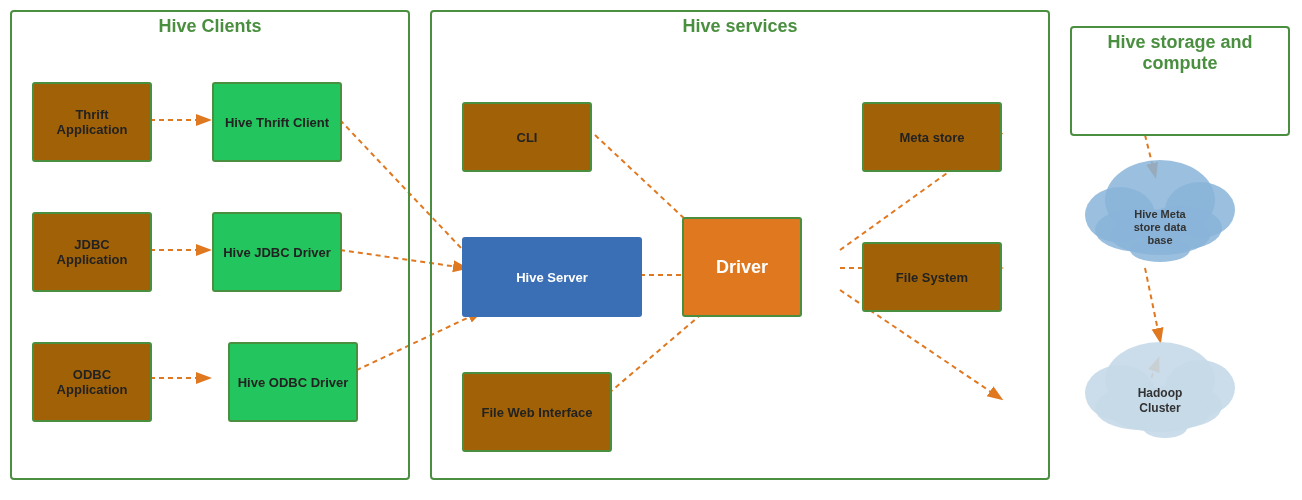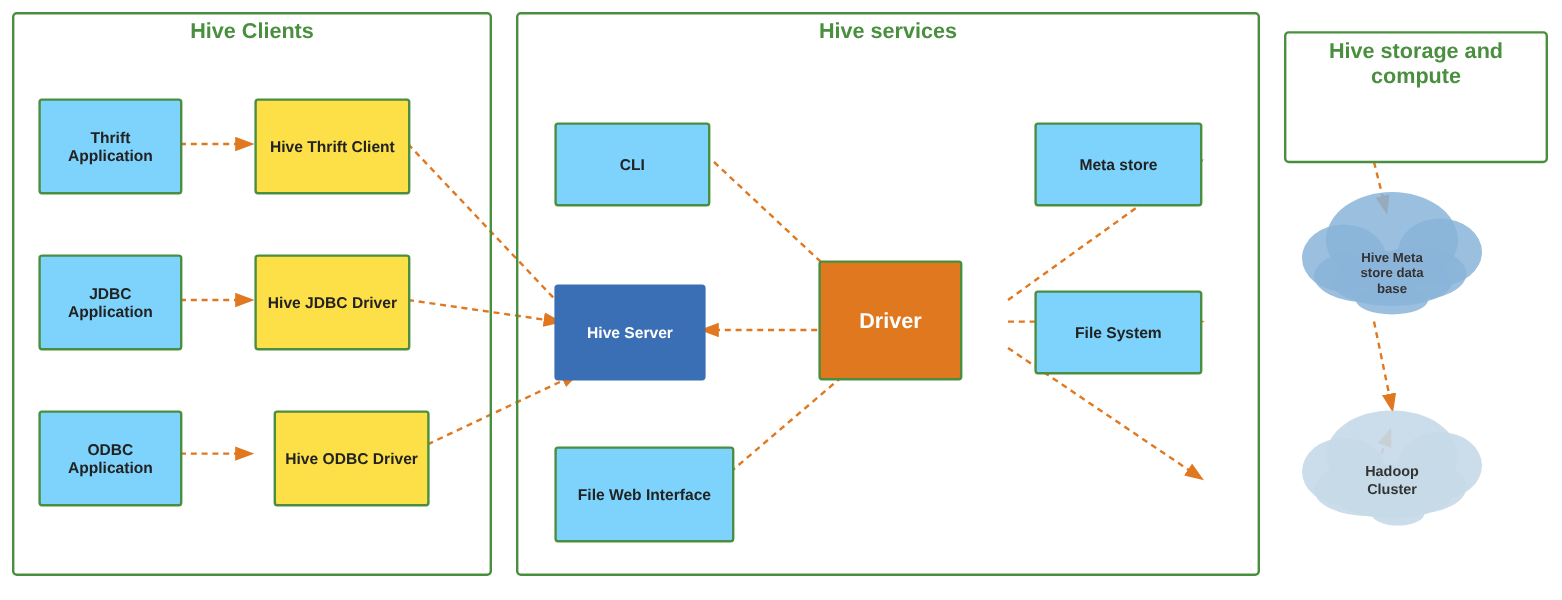--- a/index.html
+++ b/index.html
@@ -57,34 +57,34 @@
       left: 1070px;
       top: 26px;
       width: 220px;
       height: 110px;
     }
 
     
     .node {
       position: absolute;
       border: 2px solid #4a8f3f;
-      background: #7dd3fc;
+      background: #a16207;
       border-radius: 3px;
       display: flex;
       align-items: center;
       justify-content: center;
       text-align: center;
       font-size: 13px;
       font-weight: bold;
       color: #222;
       padding: 5px;
     }
 
     .node-orange {
-      background: #fde047;
+      background: #22c55e;
       border: 2px solid #4a8f3f;
       color: #222;
       text-align: center;
     }
 
     .node-blue {
       background: #3b6fb5;
       border: 2px solid #3b6fb5;
       color: #fff;
     }
@@ -101,21 +101,21 @@
     .thrift-app { left: 20px; top: 70px; width: 120px; height: 80px; }
     .jdbc-app { left: 20px; top: 200px; width: 120px; height: 80px; }
     .odbc-app { left: 20px; top: 330px; width: 120px; height: 80px; }
 
     .hive-thrift-client { left: 200px; top: 70px; width: 130px; height: 80px; }
     .hive-jdbc-driver { left: 200px; top: 200px; width: 130px; height: 80px; }
     .hive-odbc-driver { left: 216px; top: 330px; width: 130px; height: 80px; }
 
     
     .cli-node { left: 30px; top: 90px; width: 130px; height: 70px; }
-    .hive-server-node { left: 30px; top: 225px; width: 126px; height: 80px; }
+    .hive-server-node { left: 30px; top: 225px; width: 180px; height: 80px; }
     .hive-web-node { left: 30px; top: 360px; width: 150px; height: 80px; }
 
     .driver-node { left: 250px; top: 205px; width: 120px; height: 100px; }
 
     .meta-store-node { left: 430px; top: 90px; width: 140px; height: 70px; }
     .file-system-node { left: 430px; top: 230px; width: 140px; height: 70px; }
     .job-client-node { left: 430px; top: 360px; width: 140px; height: 70px; }
 
     
     .arrows-svg {

